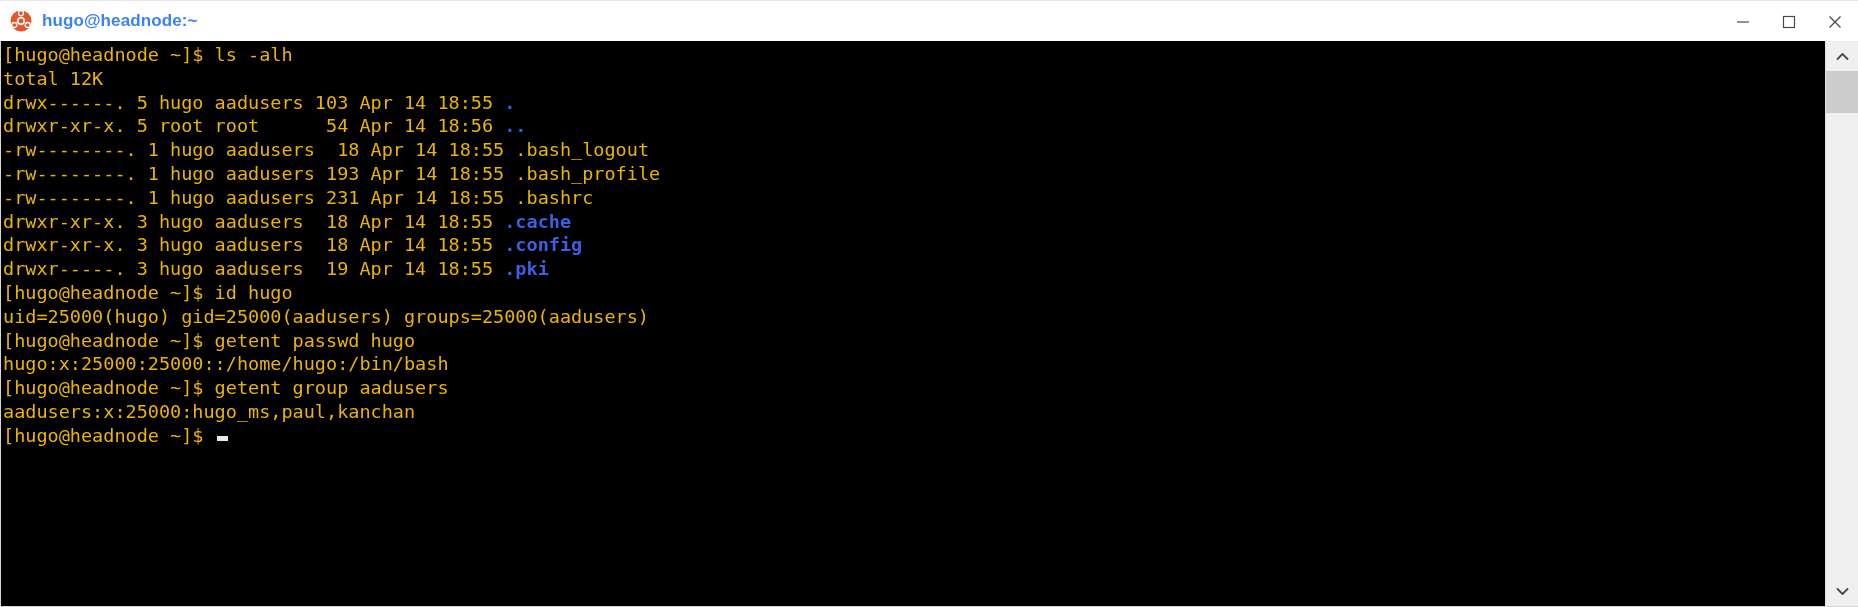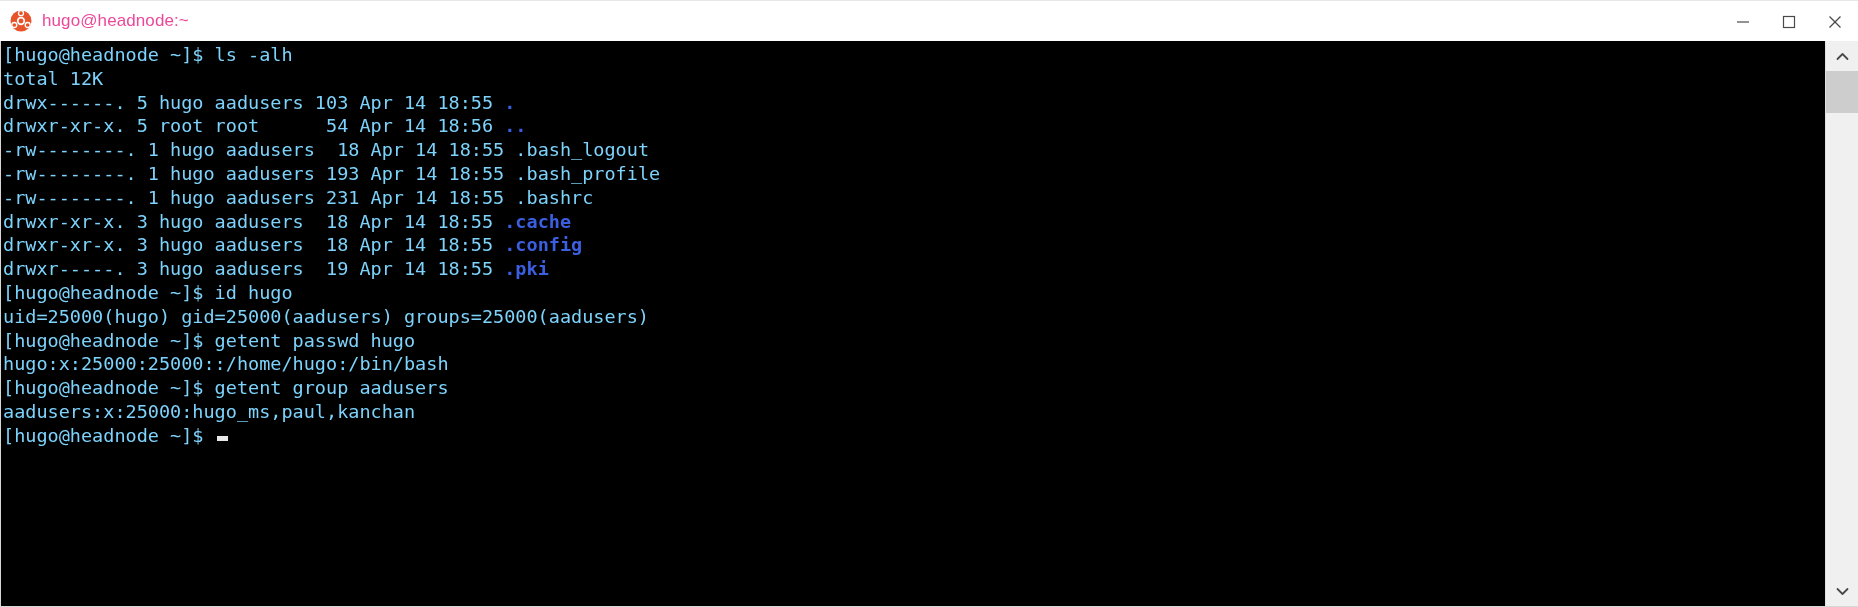--- a/index.html
+++ b/index.html
@@ -43,24 +43,25 @@
   }
   .app-icon {
     width: 22px;
     height: 22px;
     position: relative;
     flex: 0 0 auto;
   }
   .app-icon svg { display: block; }
   .title-text {
     font-size: 17px;
-    color: #ec4899;
+    color: #3b82f6;
     font-family: "Liberation Sans", sans-serif;
     letter-spacing: 0.1px;
     white-space: nowrap;
+    font-weight: bold;
   }
 
   .window-controls {
     position: absolute;
     right: 0;
     top: 0;
     height: 41px;
     display: flex;
   }
   .wc-btn {
@@ -97,21 +98,21 @@
   .term-lines {
     font-family: "DejaVu Sans Mono", "Liberation Mono", monospace;
     font-size: 18.5px;
     line-height: 23.8px;
     color: #d6d6d6;
     white-space: pre;
     letter-spacing: 0px;
     padding-top: 2px;
   }
   .line { white-space: pre; height: 23.8px; }
-  .fg-white { color: #7dd3fc; }
+  .fg-white { color: #eab308; }
   .fg-dir   { color: #3a5fe0; font-weight: bold; }
   .cursor {
     display: inline-block;
     width: 11px;
     height: 5px;
     background: #e8e8e8;
     vertical-align: baseline;
     margin-left: 2px;
     position: relative;
     top: -1px;

